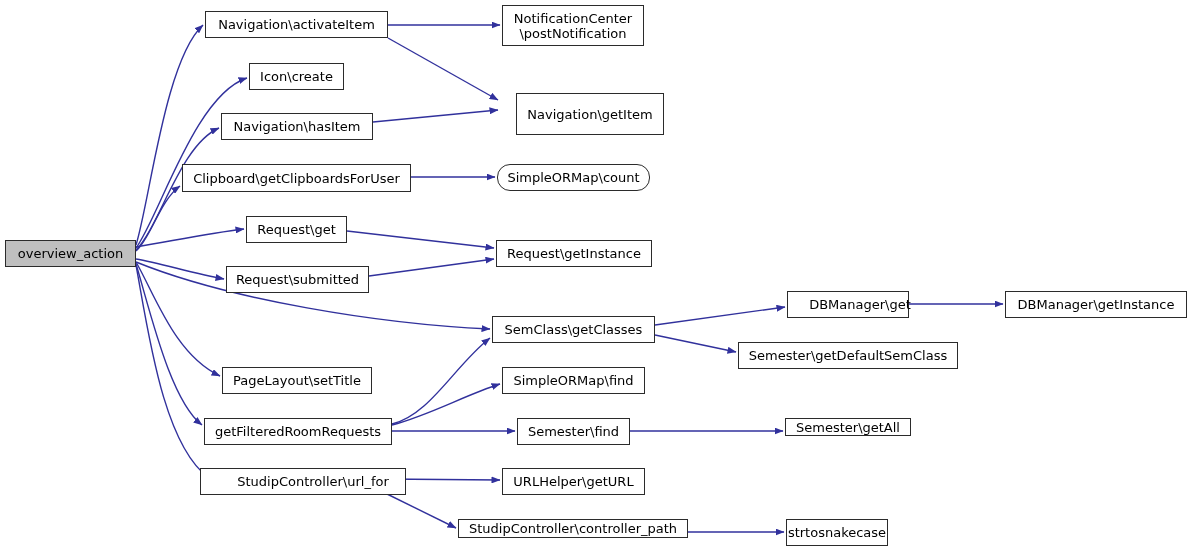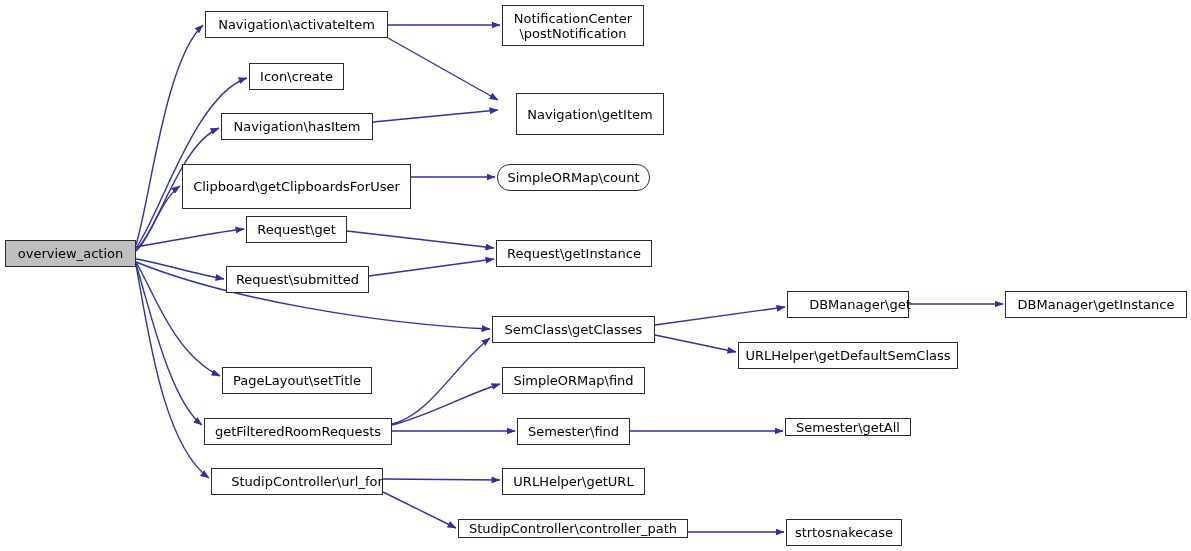--- a/index.html
+++ b/index.html
@@ -84,35 +84,35 @@
         <path d="M383,492 L456,528" fill="none" stroke="#31319c" stroke-width="1.4" marker-end="url(#arrowhead)"></path>
         <path d="M688,532 L784,532" fill="none" stroke="#31319c" stroke-width="1.4" marker-end="url(#arrowhead)"></path>
         <path d="M909,304 L1003,304" fill="none" stroke="#31319c" stroke-width="1.4" marker-end="url(#arrowhead)"></path>
       </g>
   </svg>
   <div id="nodes">
       <div class="node highlight" style="left: 5px; top: 240px; width: 131px; height: 27px;"><span class="node-label">overview_action</span></div>
       <div class="node" style="left: 205px; top: 11px; width: 183px; height: 27px;"><span class="node-label">Navigation\activateItem</span></div>
       <div class="node" style="left: 249px; top: 63px; width: 95px; height: 27px;"><span class="node-label">Icon\create</span></div>
       <div class="node" style="left: 221px; top: 113px; width: 152px; height: 27px;"><span class="node-label">Navigation\hasItem</span></div>
-      <div class="node" style="left: 182px; top: 164px; width: 229px; height: 45px;"><span class="node-label">Clipboard\getClipboardsForUser</span></div>
+      <div class="node" style="left: 182px; top: 164px; width: 229px; height: 28px;"><span class="node-label">Clipboard\getClipboardsForUser</span></div>
       <div class="node" style="left: 246px; top: 216px; width: 101px; height: 27px;"><span class="node-label">Request\get</span></div>
       <div class="node" style="left: 226px; top: 266px; width: 143px; height: 27px;"><span class="node-label">Request\submitted</span></div>
       <div class="node" style="left: 222px; top: 367px; width: 150px; height: 27px;"><span class="node-label">PageLayout\setTitle</span></div>
       <div class="node" style="left: 204px; top: 418px; width: 188px; height: 27px;"><span class="node-label">getFilteredRoomRequests</span></div>
-      <div class="node" style="left: 211px; top: 468px; width: 172px; height: 27px; padding-left: 20px;"><span class="node-label">StudipController\url_for</span></div>
+      <div class="node" style="left: 200px; top: 468px; width: 206px; height: 27px; padding-left: 20px;"><span class="node-label">StudipController\url_for</span></div>
       <div class="node" style="left: 502px; top: 5px; width: 142px; height: 41px;"><span class="node-label">NotificationCenter
 \postNotification</span></div>
       <div class="node" style="left: 500px; top: 93px; width: 148px; height: 42px; margin-left: 16px;"><span class="node-label">Navigation\getItem</span></div>
       <div class="node" style="left: 497px; top: 164px; width: 153px; height: 27px; border-radius: 13px;"><span class="node-label">SimpleORMap\count</span></div>
       <div class="node" style="left: 496px; top: 240px; width: 156px; height: 27px;"><span class="node-label">Request\getInstance</span></div>
       <div class="node" style="left: 492px; top: 316px; width: 163px; height: 27px;"><span class="node-label">SemClass\getClasses</span></div>
       <div class="node" style="left: 502px; top: 367px; width: 143px; height: 27px;"><span class="node-label">SimpleORMap\find</span></div>
       <div class="node" style="left: 517px; top: 418px; width: 113px; height: 27px;"><span class="node-label">Semester\find</span></div>
       <div class="node" style="left: 502px; top: 468px; width: 143px; height: 27px;"><span class="node-label">URLHelper\getURL</span></div>
       <div class="node" style="left: 458px; top: 519px; width: 230px; height: 19px;"><span class="node-label">StudipController\controller_path</span></div>
       <div class="node" style="left: 787px; top: 291px; width: 122px; height: 27px; padding-left: 24px;"><span class="node-label">DBManager\get</span></div>
-      <div class="node" style="left: 738px; top: 342px; width: 220px; height: 27px;"><span class="node-label">URLHelper\getDefaultSemClass</span></div>
+      <div class="node" style="left: 738px; top: 342px; width: 220px; height: 27px;"><span class="node-label">Semester\getDefaultSemClass</span></div>
       <div class="node" style="left: 785px; top: 418px; width: 126px; height: 18px;"><span class="node-label">Semester\getAll</span></div>
-      <div class="node" style="left: 786px; top: 519px; width: 116px; height: 27px;"><span class="node-label">strtosnakecase</span></div>
+      <div class="node" style="left: 786px; top: 519px; width: 102px; height: 27px;"><span class="node-label">strtosnakecase</span></div>
       <div class="node" style="left: 1005px; top: 291px; width: 182px; height: 27px;"><span class="node-label">DBManager\getInstance</span></div>
     </div>
 </div>
 
 </body></html>

